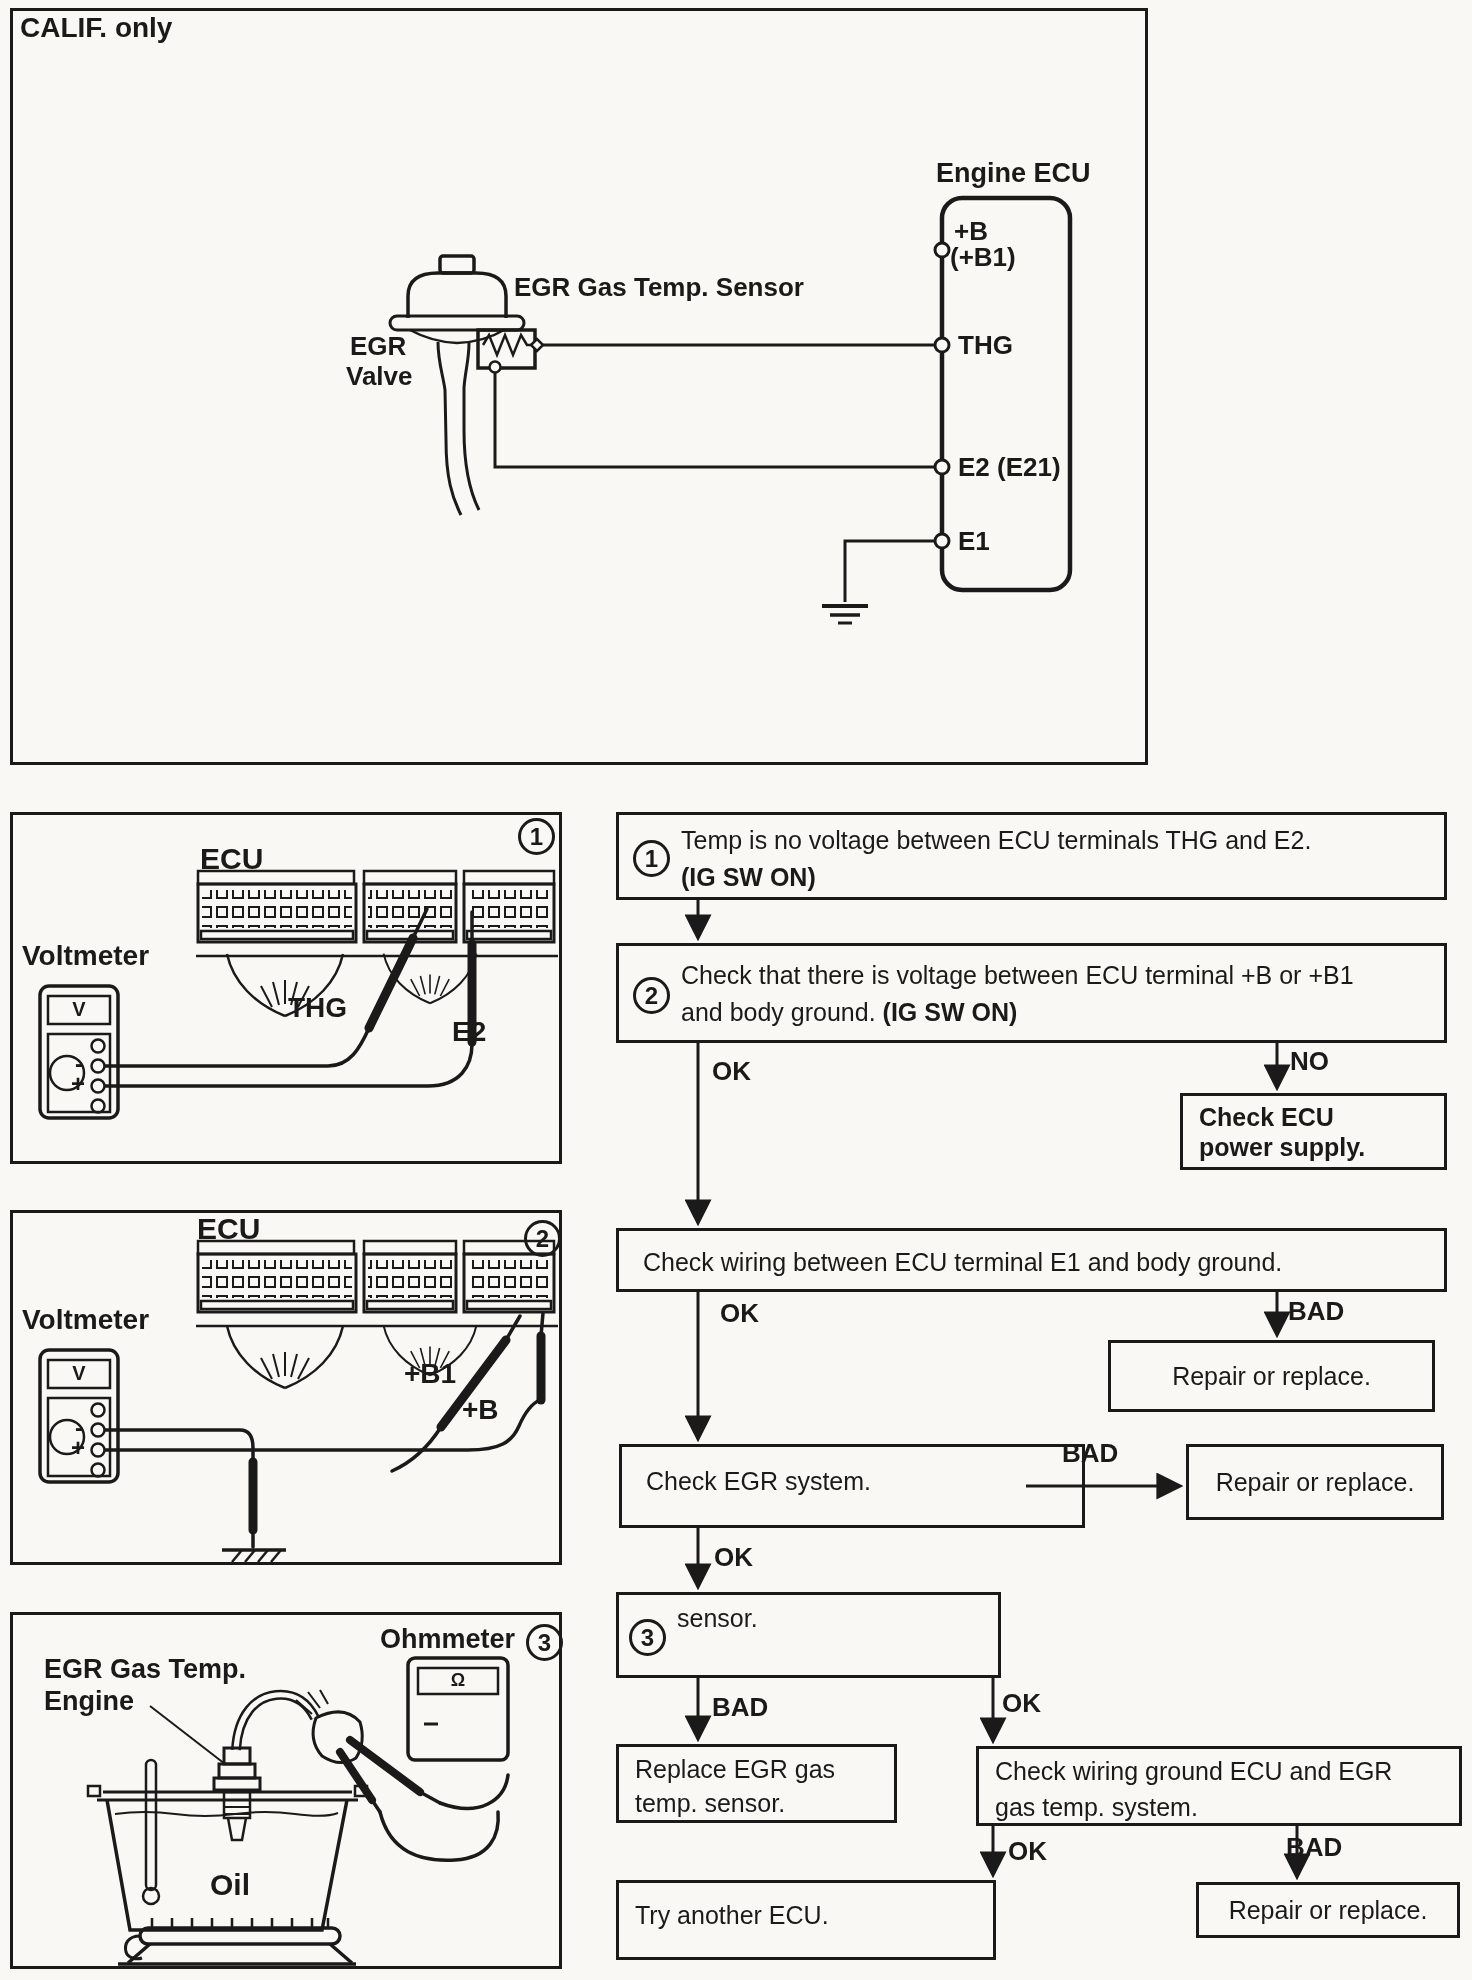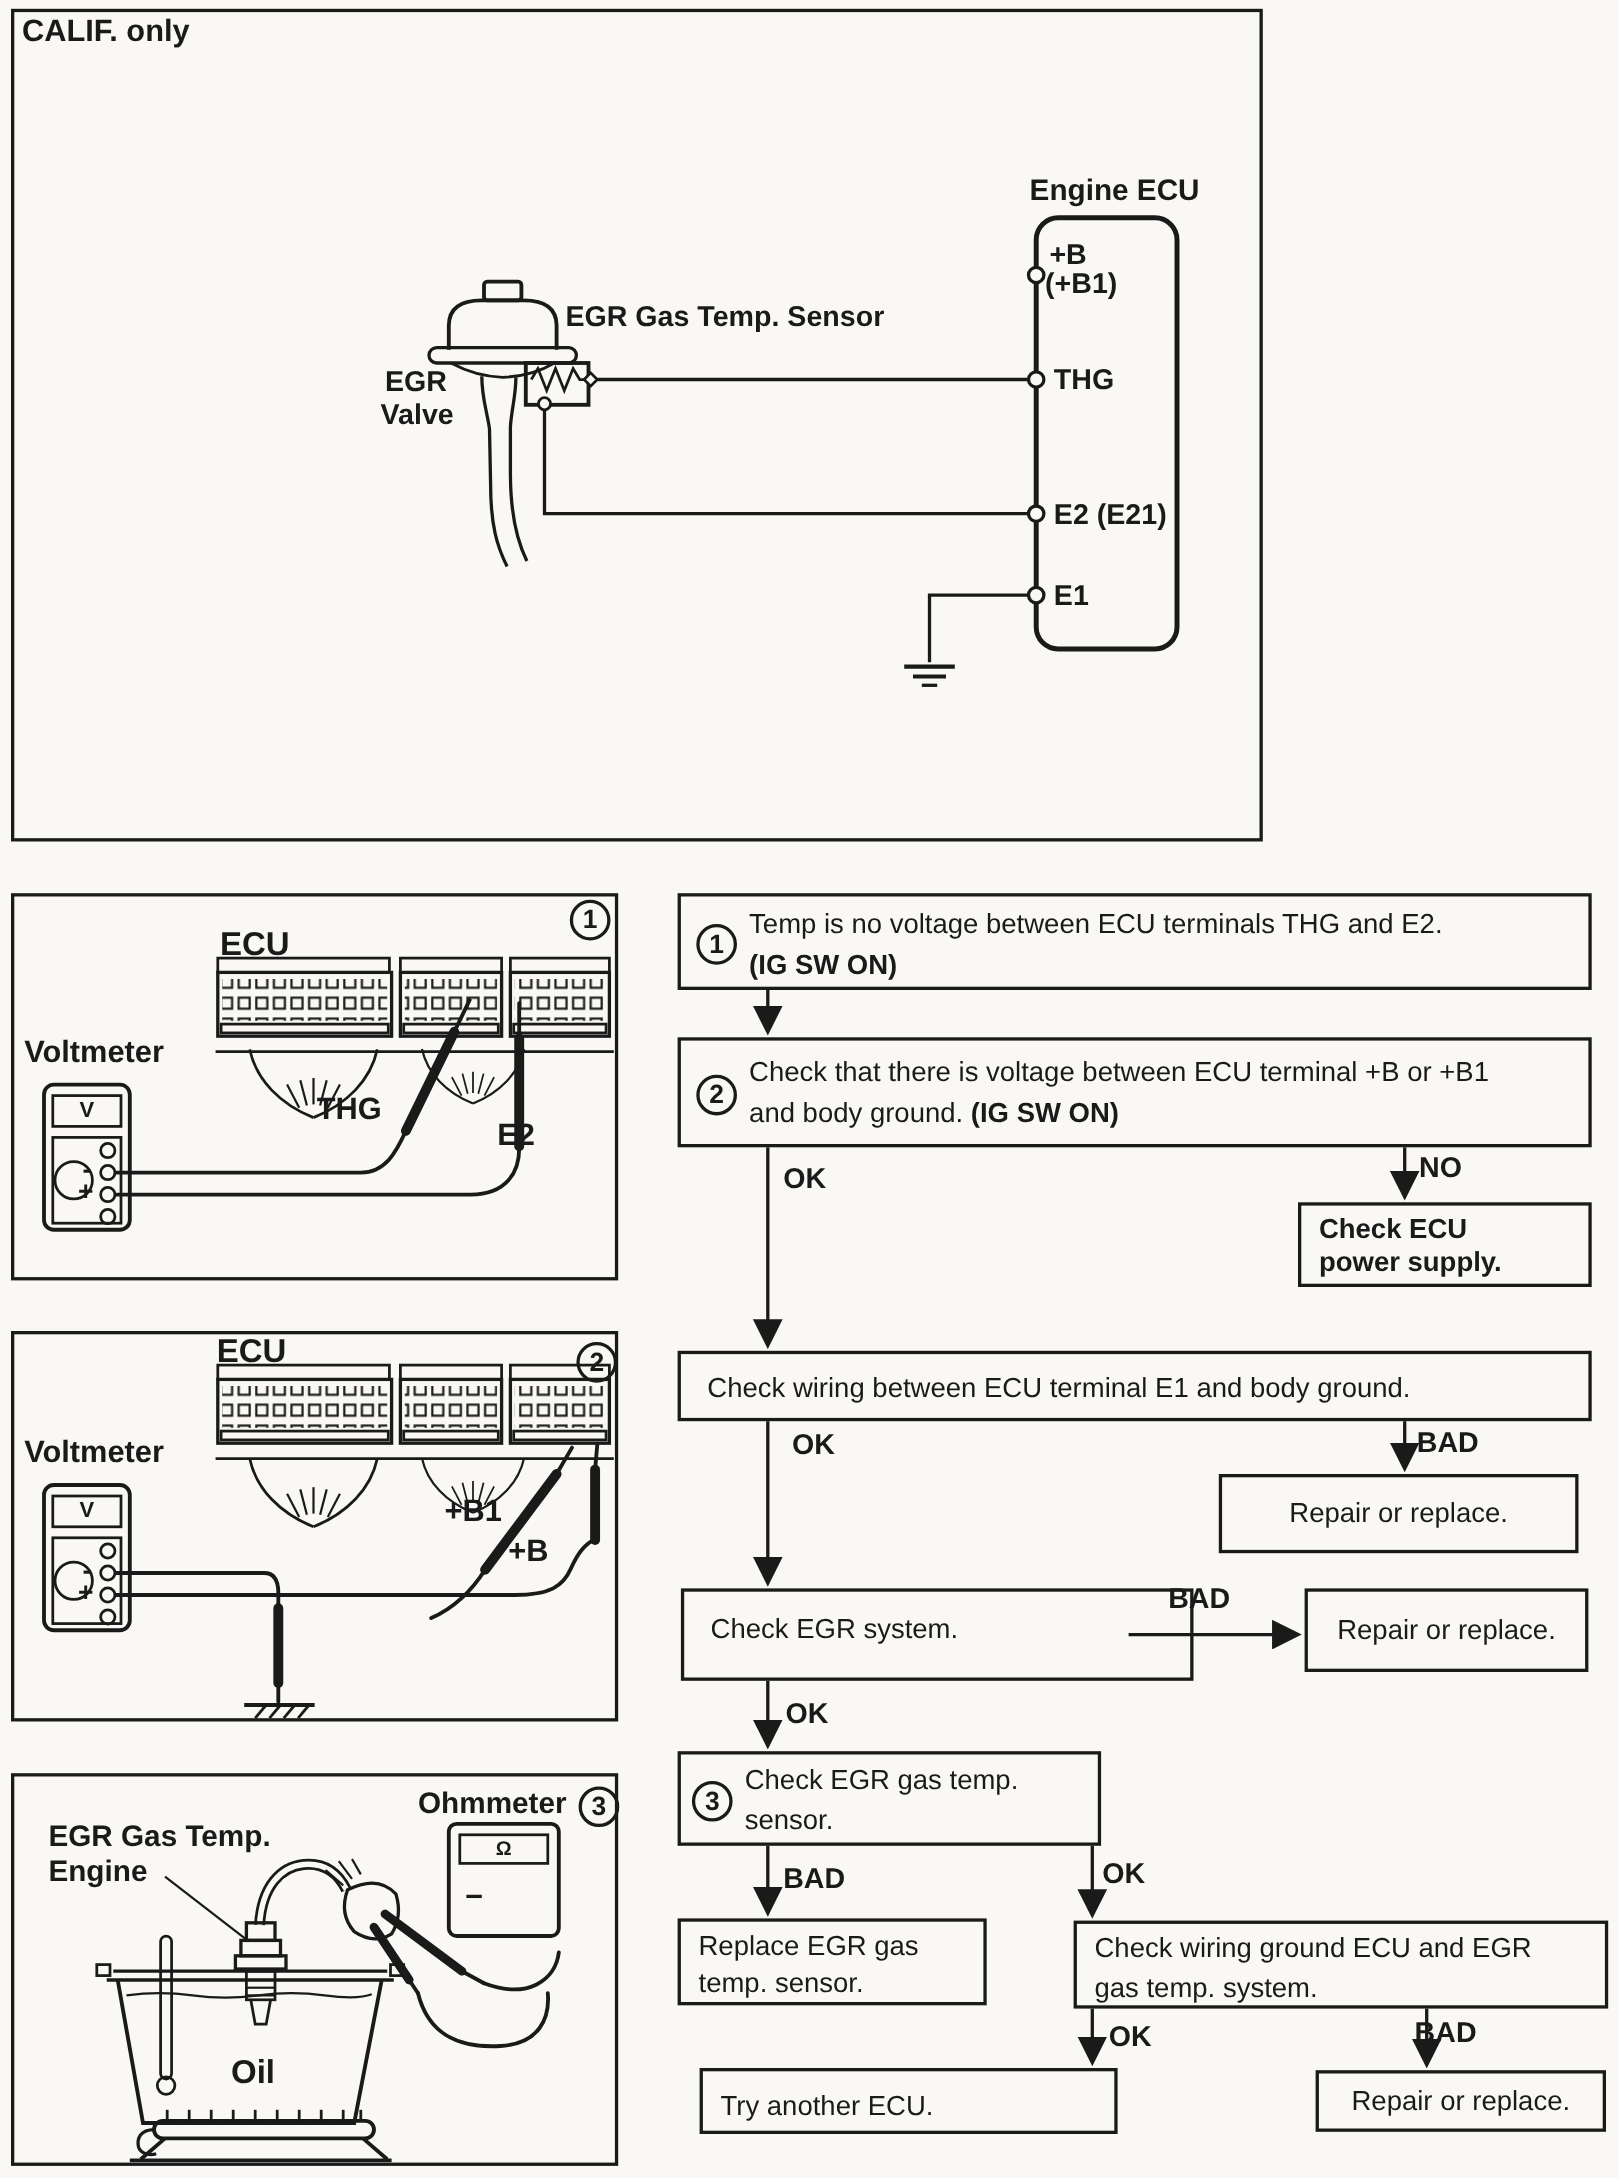--- a/index.html
+++ b/index.html
@@ -313,40 +313,39 @@
     <div class="ftext" style="margin:16px 0 0 24px;">Check EGR system.</div>
   </div>
 
   <div class="fbox" style="left:1186px;top:1444px;width:258px;height:76px;display:flex;align-items:center;justify-content:center;">
     <span class="ftext">Repair or replace.</span>
   </div>
 
   <div class="fbox" style="left:616px;top:1592px;width:385px;height:86px;">
     <div class="badge-in abs" style="left:10px;top:24px;position:absolute;">3</div>
     <div class="ftext" style="margin:5px 0 0 58px;">
-      <div>Check EGR gas temp.</div>
       <div>sensor.</div>
     </div>
   </div>
 
   <div class="fbox" style="left:616px;top:1744px;width:281px;height:79px;">
     <div class="ftext" style="margin:5px 0 0 16px;line-height:34px;">
       <div>Replace EGR gas</div>
       <div>temp. sensor.</div>
     </div>
   </div>
 
   <div class="fbox" style="left:976px;top:1746px;width:486px;height:80px;">
     <div class="ftext" style="margin:4px 0 0 16px;line-height:36px;">
       <div>Check wiring ground ECU and EGR</div>
       <div>gas temp. system.</div>
     </div>
   </div>
 
-  <div class="fbox" style="left:636px;top:1880px;width:380px;height:60px;">
+  <div class="fbox" style="left:616px;top:1880px;width:380px;height:80px;">
     <div class="ftext" style="margin:14px 0 0 16px;">Try another ECU.</div>
   </div>
 
   <div class="fbox" style="left:1196px;top:1882px;width:264px;height:56px;display:flex;align-items:center;justify-content:center;">
     <span class="ftext">Repair or replace.</span>
   </div>
 
   <span class="edge" style="left:712px;top:1056px;">OK</span>
   <span class="edge" style="left:1290px;top:1046px;">NO</span>
   <span class="edge" style="left:720px;top:1298px;">OK</span>

